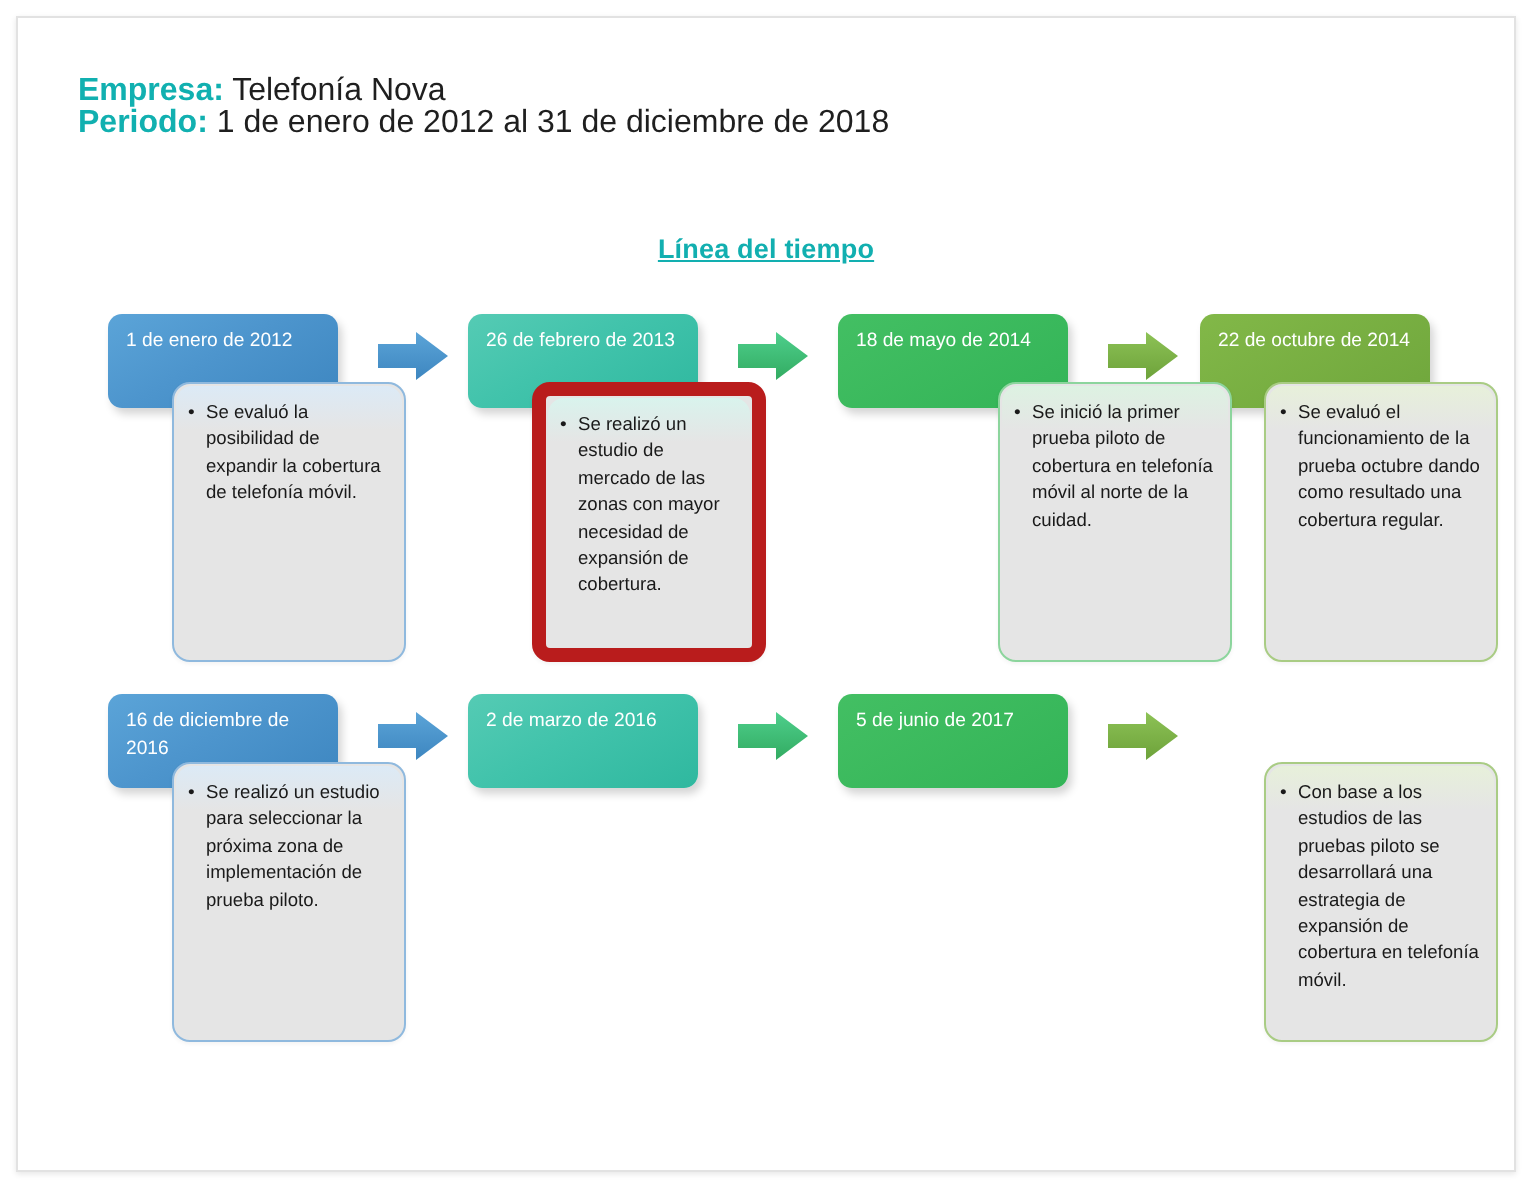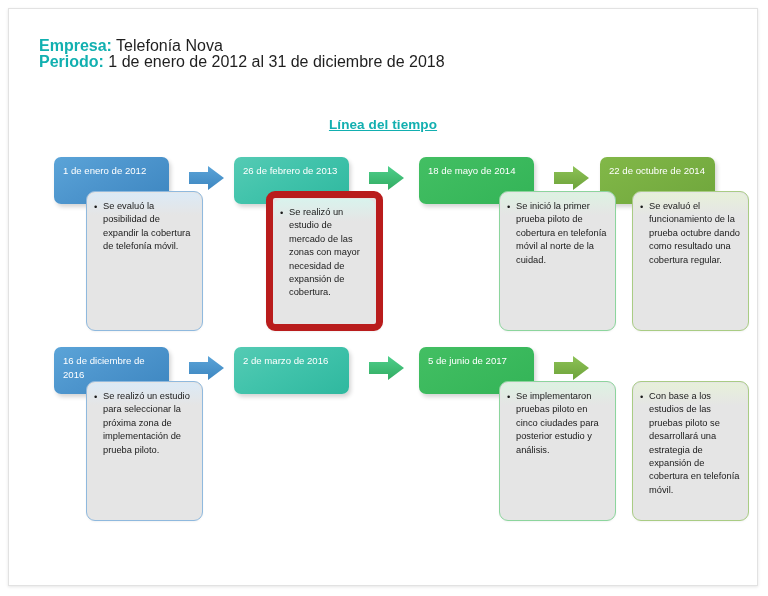--- a/index.html
+++ b/index.html
@@ -305,25 +305,20 @@
                 <stop offset="100%" stop-color="#32ab61"></stop>
             </linearGradient>
           </defs>
           <path d="M1 8 L20 8 L20 2 L36 14 L20 26 L20 20 L1 20 Z" fill="url(#gGreen2)"></path>
         </svg>
       </div>
     </div>
 
     <div class="tl-item c2 theme-green">
       <div class="tl-head">5 de junio de 2017</div>
-      <div class="tl-body">
-        <ul class="tl-bullet">
-          <li>Se implementaron pruebas piloto en cinco ciudades para posterior estudio y análisis.</li>
-        </ul>
-      </div>
       <div class="tl-arrow">
         <svg width="38" height="28" viewBox="0 0 38 28">
           <defs>
             <linearGradient id="gOlive2" x1="0" y1="0" x2="0" y2="1">
               <stop offset="0%" stop-color="#8dc256"></stop>
                 <stop offset="100%" stop-color="#6da23a"></stop>
             </linearGradient>
           </defs>
           <path d="M1 8 L20 8 L20 2 L36 14 L20 26 L20 20 L1 20 Z" fill="url(#gOlive2)"></path>
         </svg>

